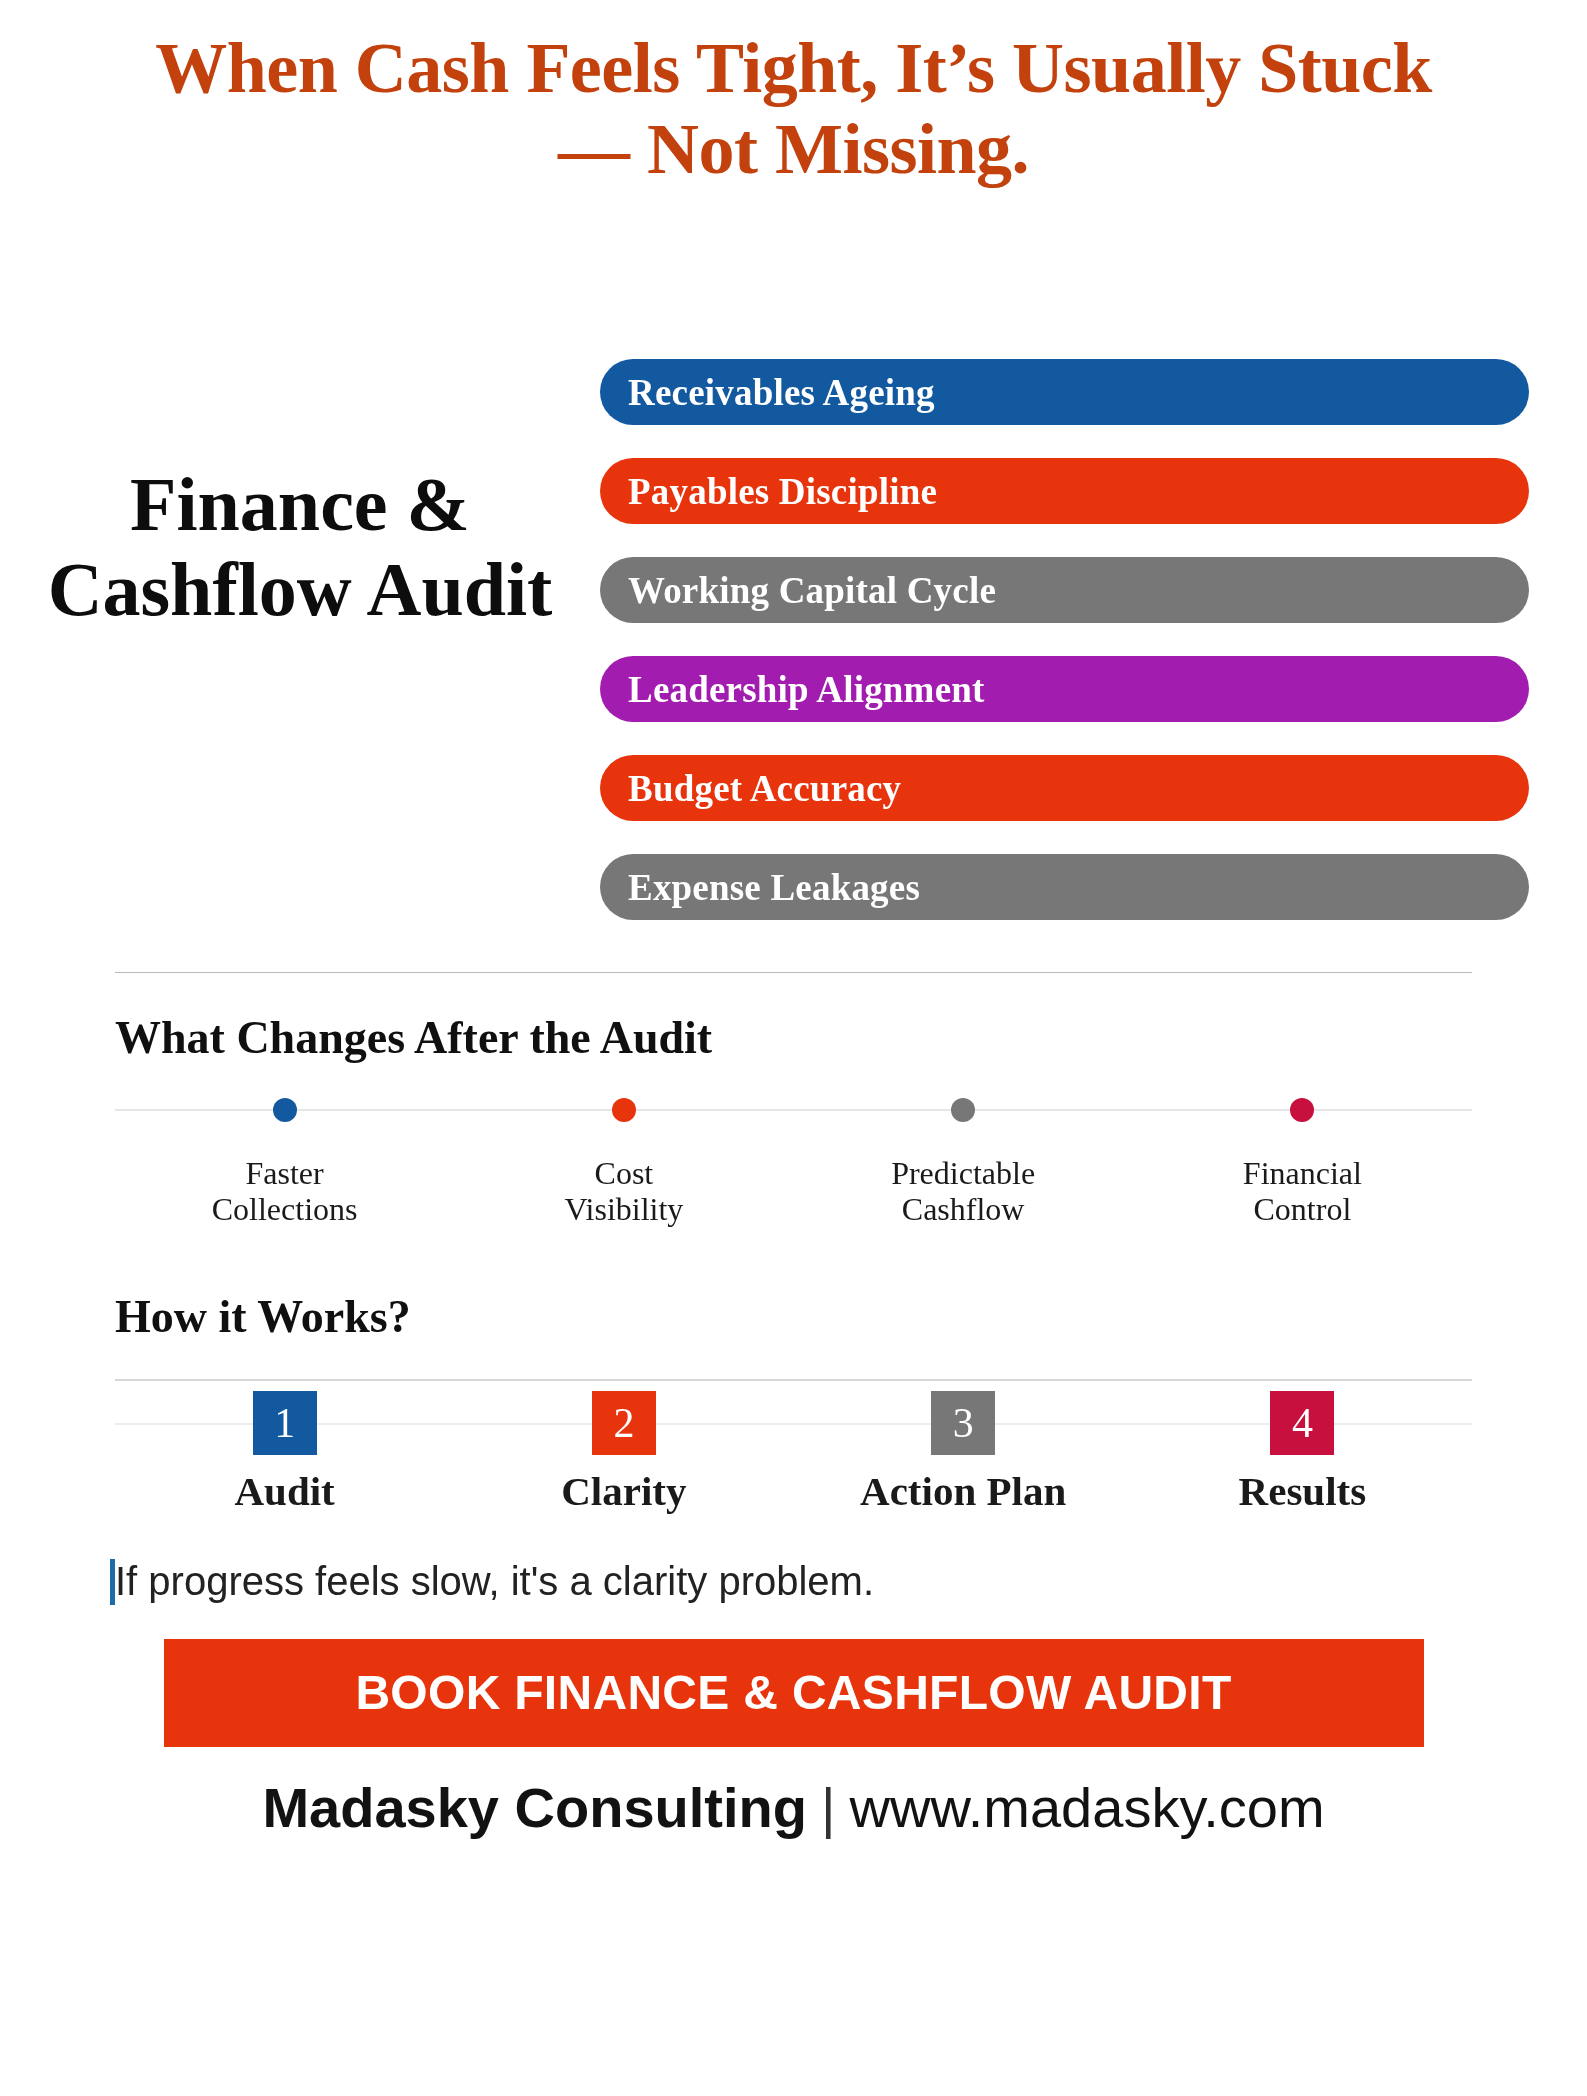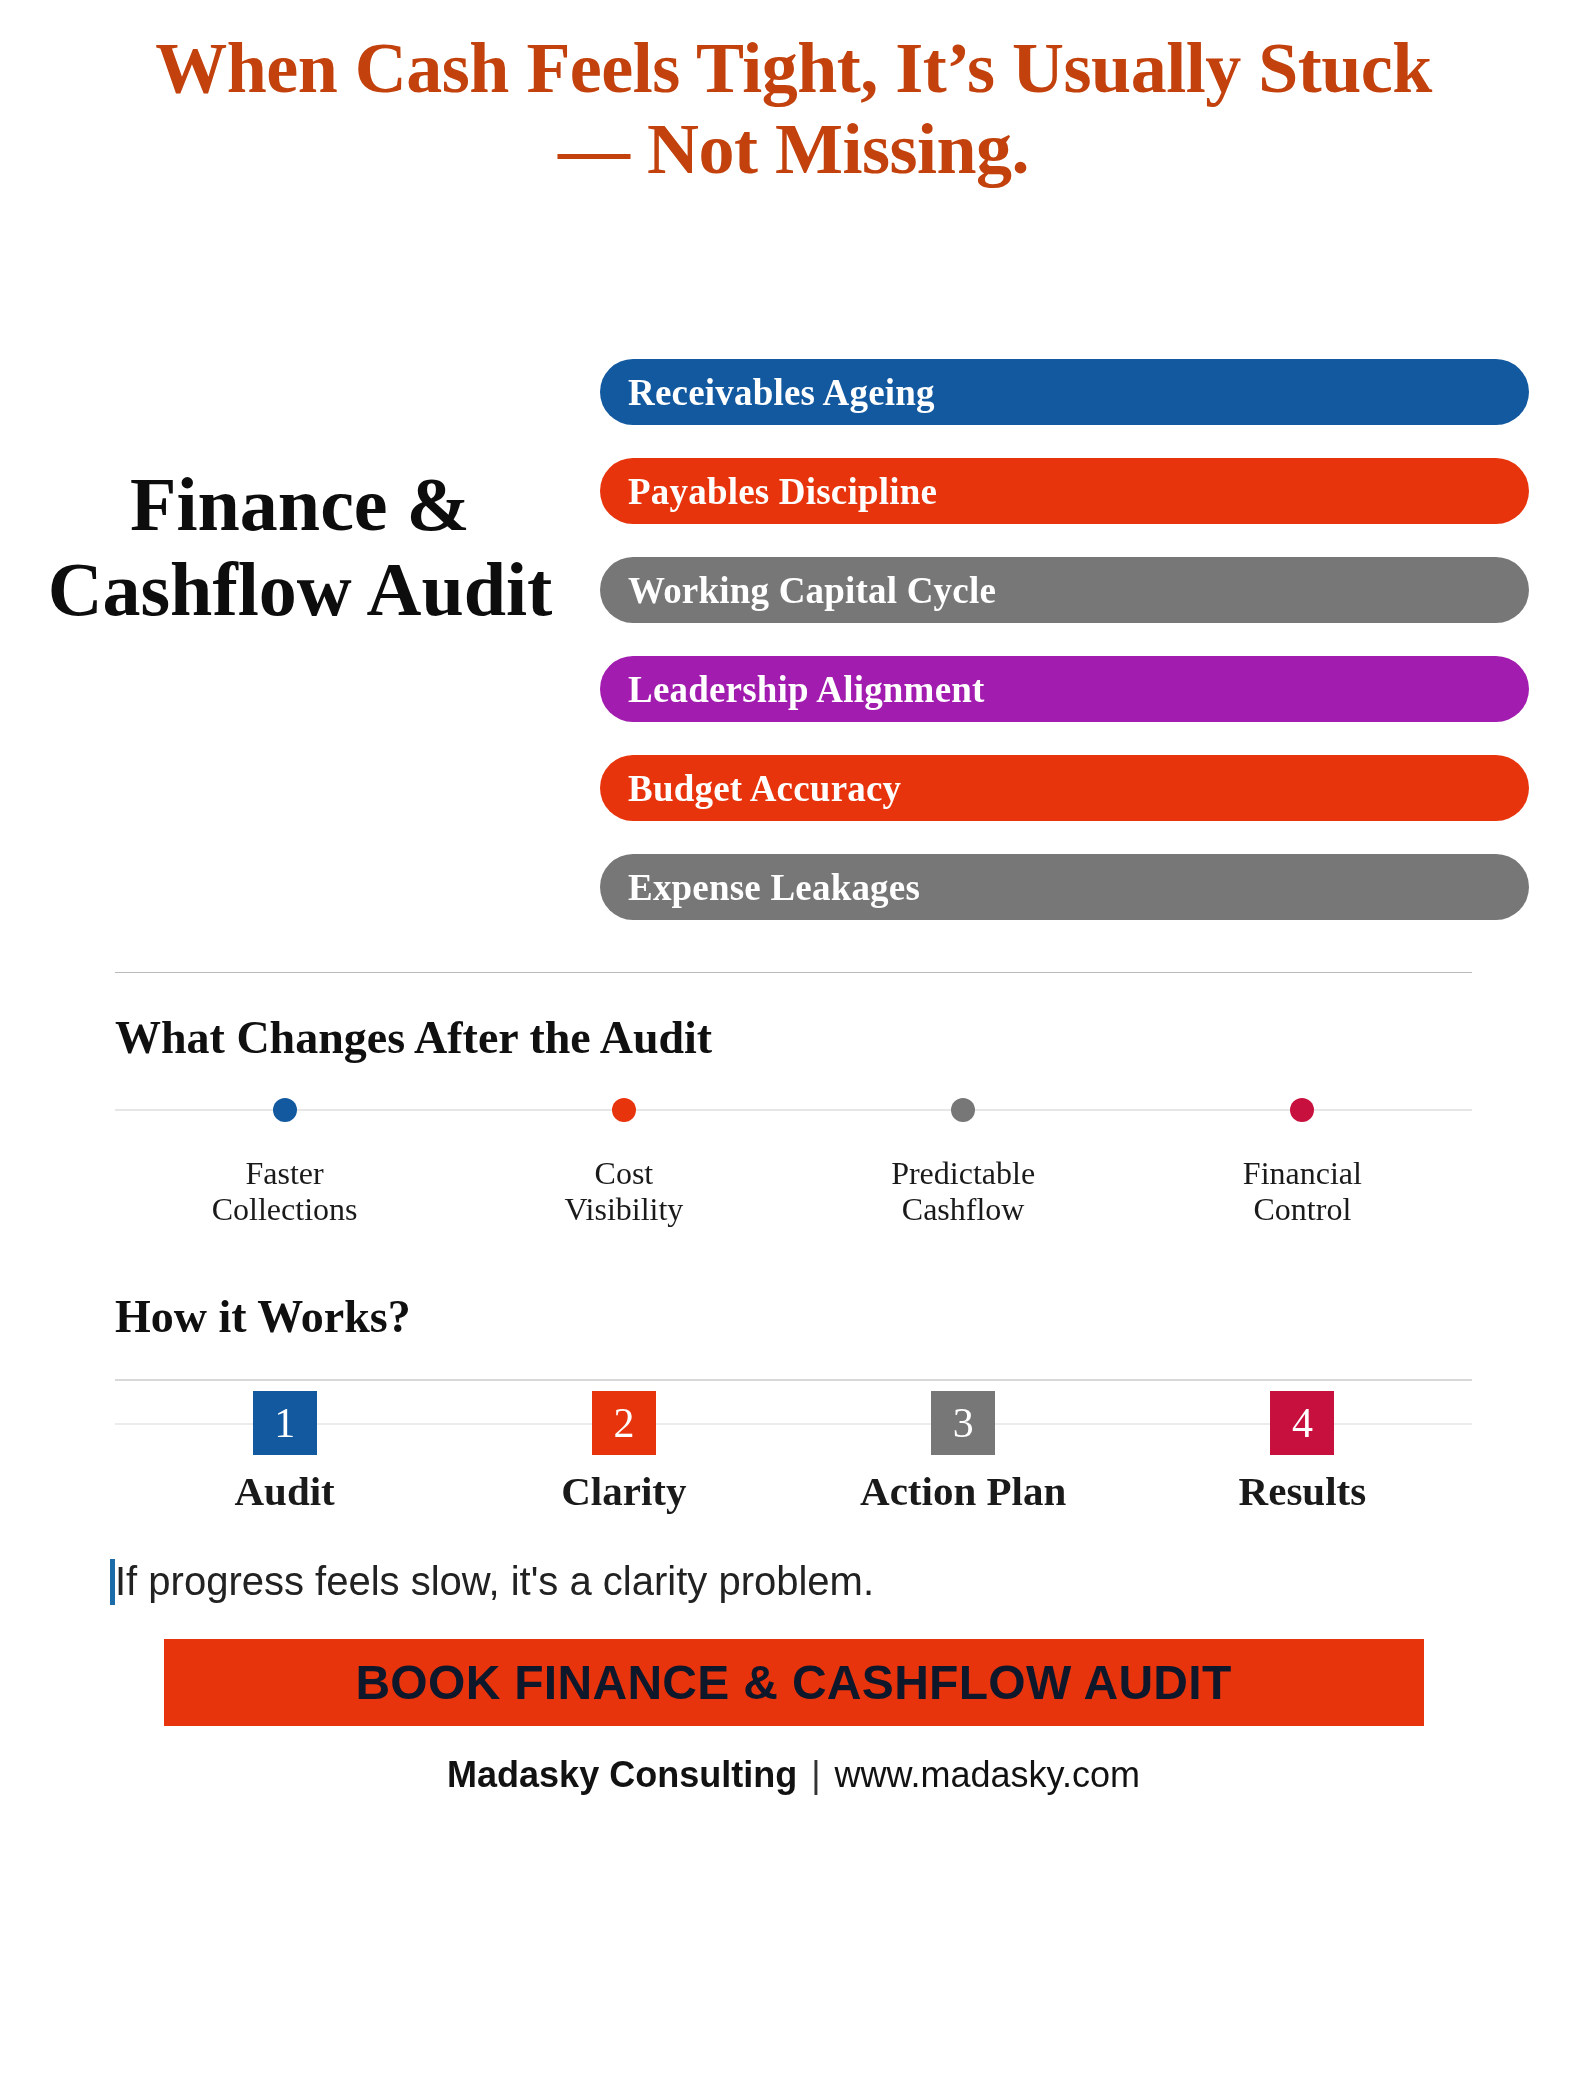--- a/index.html
+++ b/index.html
@@ -194,38 +194,38 @@
   .quote-text {
     font-family: "Liberation Sans", sans-serif;
     font-size: 40px;
     color: #222222;
   }
 
   
   .cta {
     margin: 34px auto 0 auto;
     width: 1260px;
-    height: 87px;
+    height: 108px;
     background: #e8340c;
     display: flex;
     align-items: center;
     justify-content: center;
-    color: #0f172a;
+    color: #ffffff;
     font-family: "Liberation Sans", sans-serif;
     font-weight: bold;
     font-size: 48px;
     letter-spacing: 0.3px;
   }
 
   
   .footer {
     margin-top: 28px;
     text-align: center;
     font-family: "Liberation Sans", sans-serif;
-    font-size: 36px;
+    font-size: 56px;
     color: #121212;
     display: flex;
     justify-content: center;
     align-items: baseline;
     gap: 14px;
   }
   .brand { font-weight: bold; }
   .sep { font-weight: normal; color: #333; }
   .site { font-weight: normal; }
 </style>

